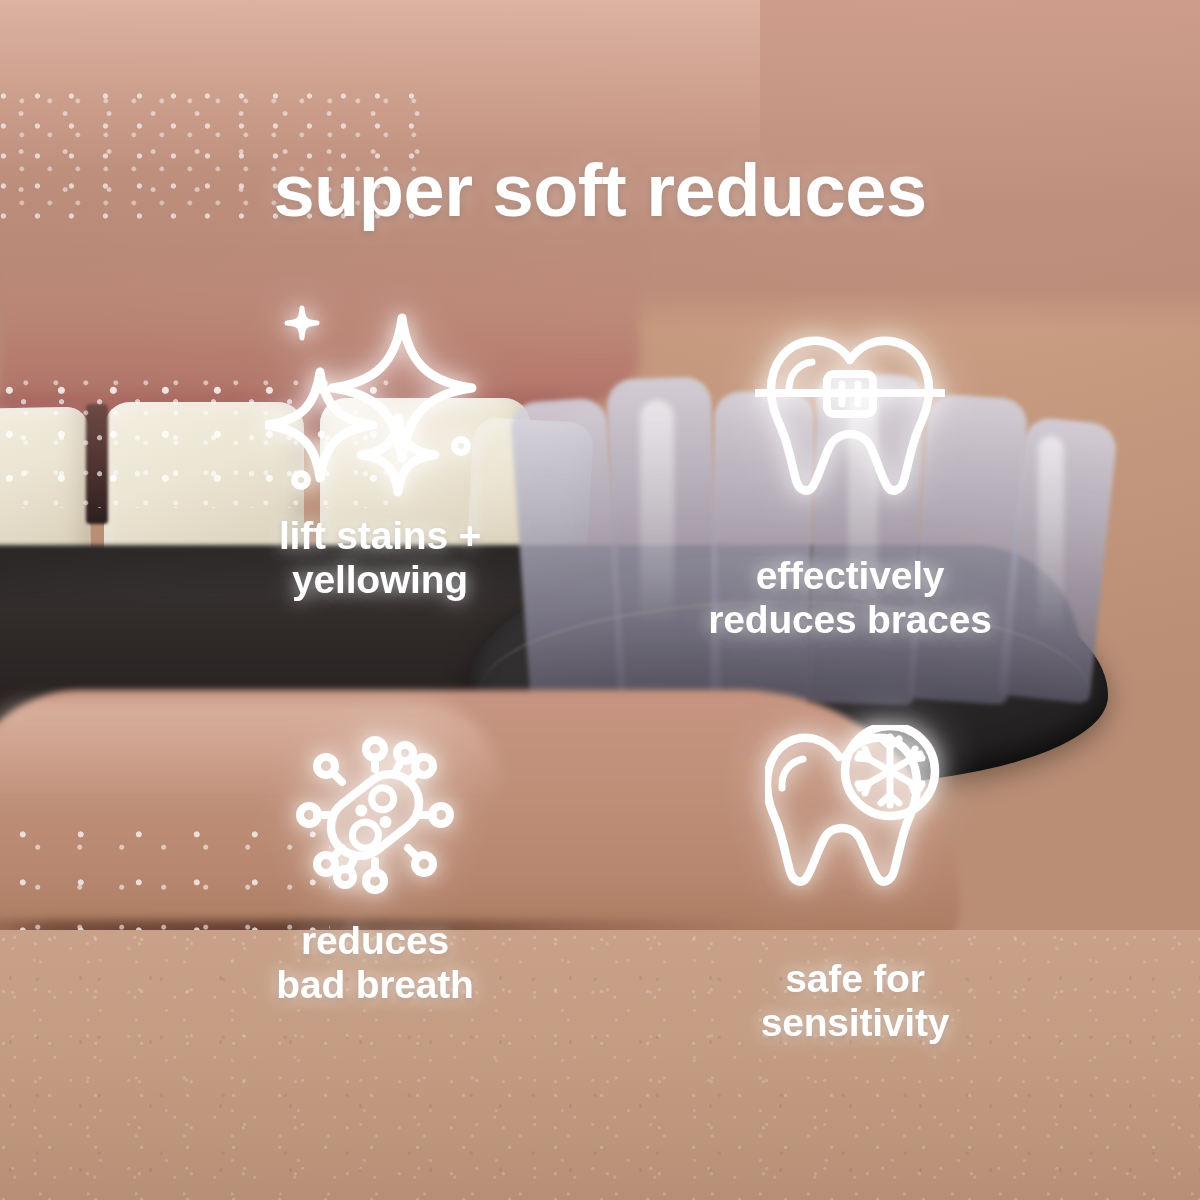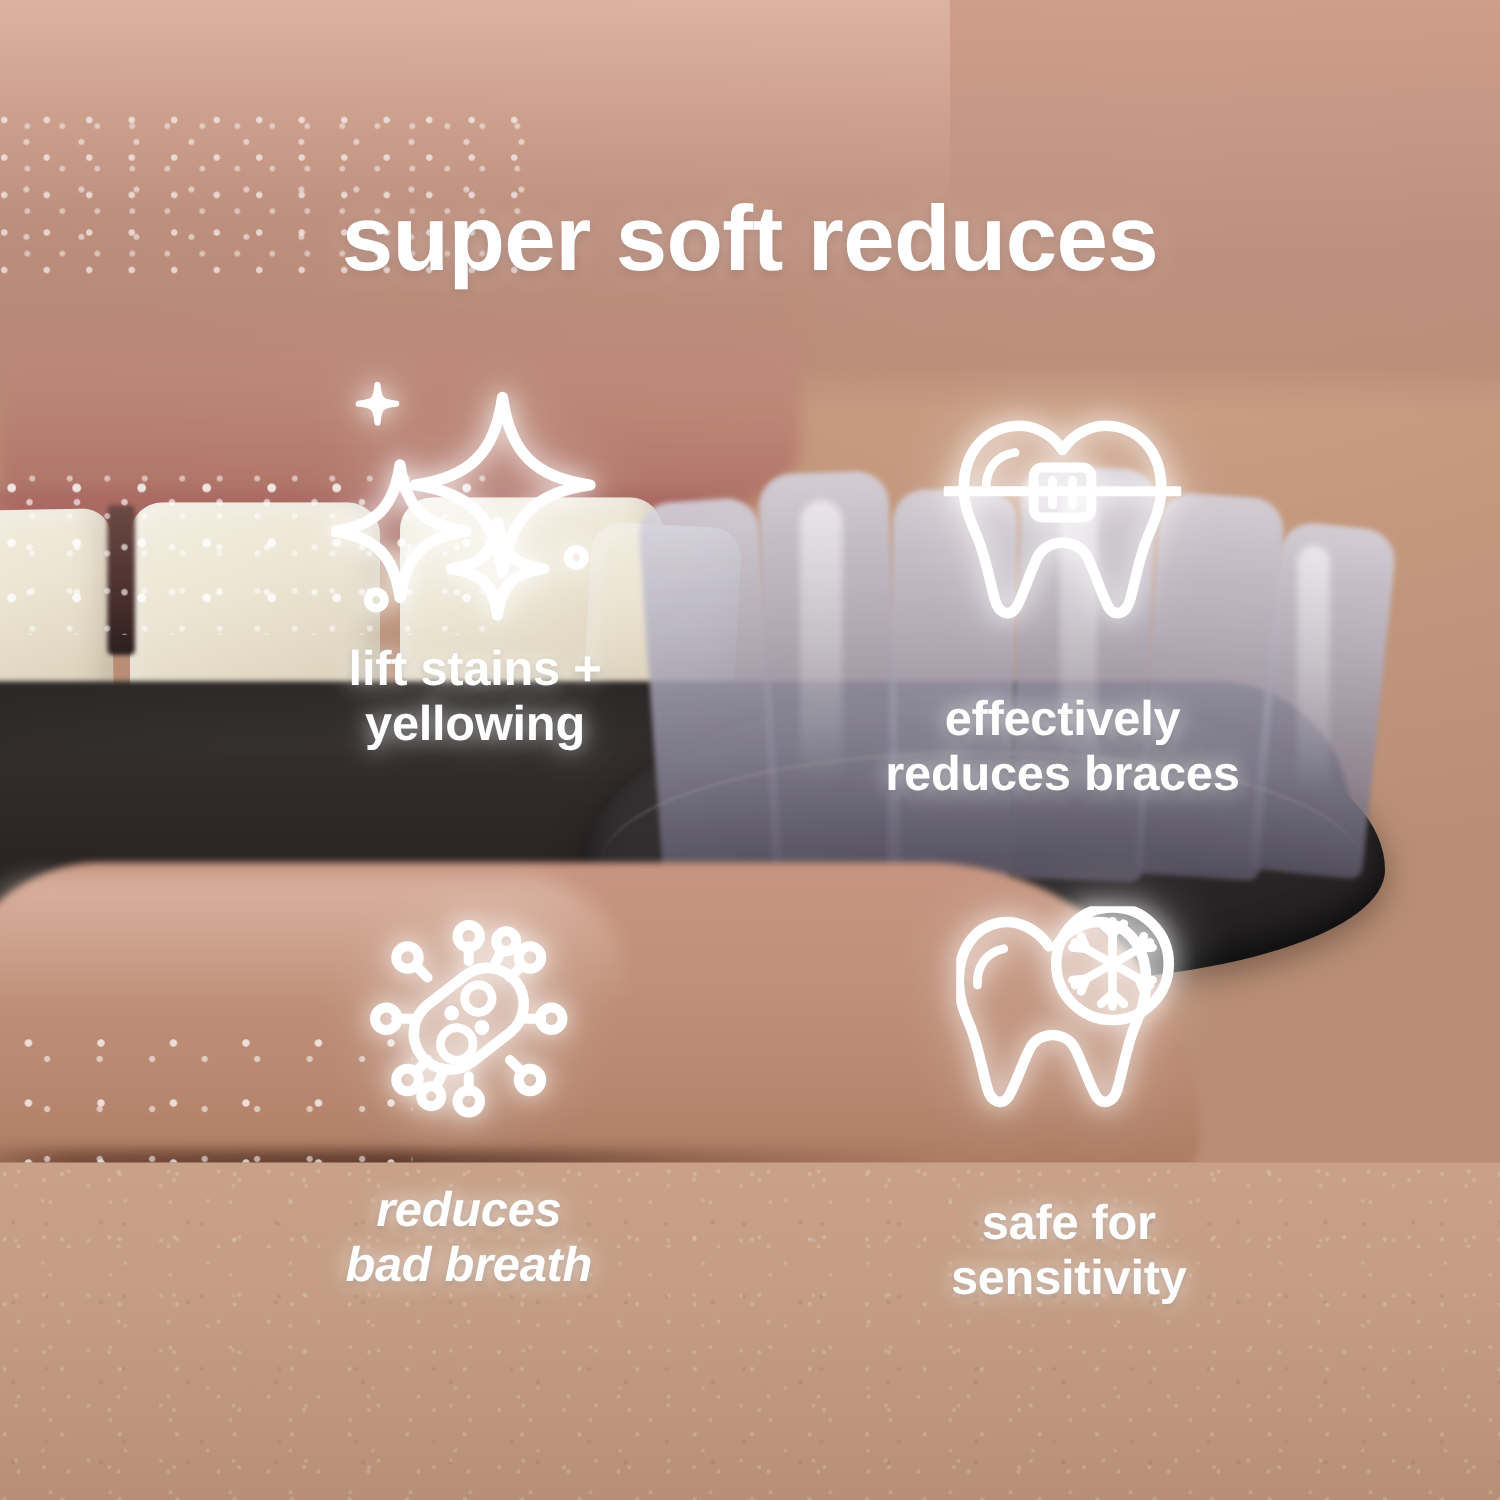--- a/index.html
+++ b/index.html
@@ -202,21 +202,21 @@
     white-space: pre-line;
   }
 
   #cell-stains   { left: 190px; top: 300px;  width: 380px; }
   #cell-braces   { left: 650px; top: 330px;  width: 400px; }
   #cell-breath   { left: 180px; top: 735px;  width: 390px; }
   #cell-sensitivity { left: 660px; top: 725px; width: 390px; }
 
   #cell-stains .caption { }
   #cell-braces .caption { margin-top: 52px; }
-  #cell-breath .caption { margin-top: 52px; font-style: italic; }
+  #cell-breath .caption { margin-top: 24px; }
   #cell-sensitivity .caption { margin-top: 60px; }
 
   svg { display: block; }
 </style>
 </head>
 <body>
 
 <div id="stage">
 
   <div class="photo-layer bg-skin"></div>

